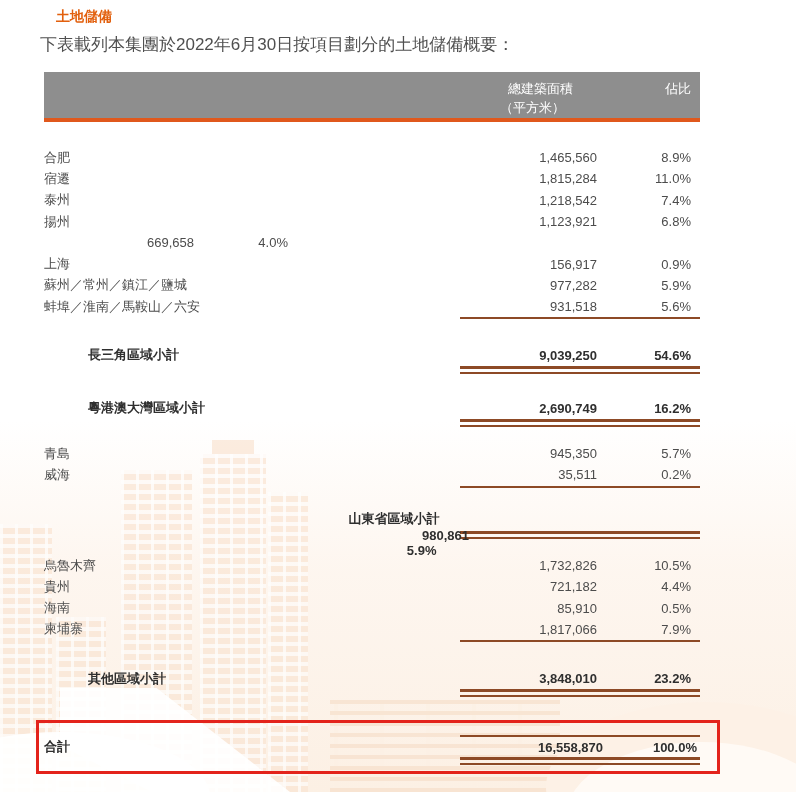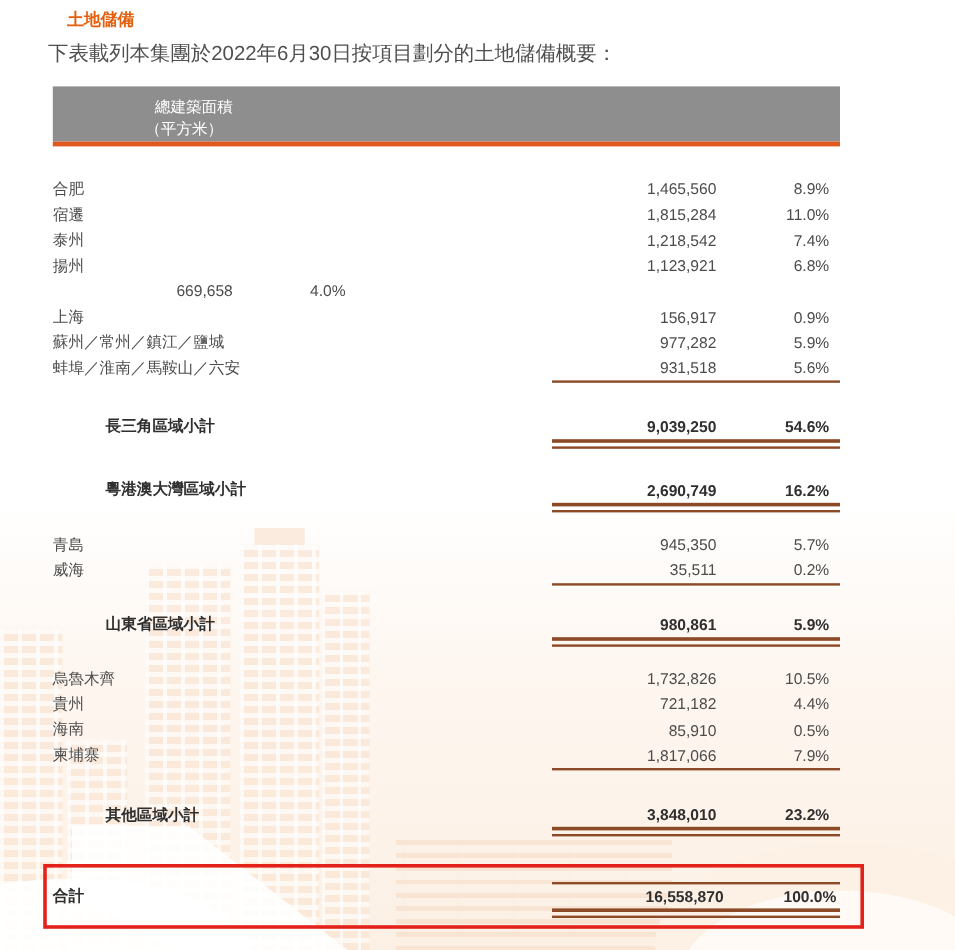--- a/index.html
+++ b/index.html
@@ -32,37 +32,37 @@
   .cloud1{right:-70px;bottom:-80px;width:320px;height:170px;background:#fdf1e6;}
   .cloud2{right:-40px;bottom:-100px;width:270px;height:150px;background:#fffaf5;}
   .cloud3{left:-90px;bottom:-70px;width:300px;height:130px;background:#ffffff;opacity:.92;}
 
   
   .content{position:relative;z-index:2;}
   .title{position:absolute;left:40px;top:8px;font-size:14px;font-weight:bold;color:#e2600e;margin-left:16px;}
   .subtitle{position:absolute;left:40px;top:33px;font-size:17px;color:#4f4f4f;}
 
   .thead{position:absolute;left:44px;top:72px;width:656px;height:46px;background:#8e8e8e;color:#ffffff;
-    font-size:13px;display:flex;align-items:flex-start;padding-top:7px;box-sizing:border-box;flex-direction:column;}
+    font-size:13px;display:flex;align-items:flex-start;padding-top:7px;box-sizing:border-box;}
   .thead .spacer{flex:1;}
   .thead .col-area{width:150px;text-align:right;line-height:19px;}
   .thead .col-area .l2{padding-right:8px;}
   .thead .col-share{width:127px;text-align:right;padding-right:9px;box-sizing:border-box;line-height:19px;}
   .head-rule{position:absolute;left:44px;top:118px;width:656px;height:4px;background:#e0581c;}
 
   .tbody{position:absolute;left:44px;top:147px;width:656px;font-size:13px;color:#4c4c4c;}
   .row{display:flex;align-items:center;height:21.3px;}
   .row .lab{flex:1;white-space:nowrap;}
   .row .gfa{width:150px;text-align:right;}
   .row .pct{width:103px;text-align:right;padding-right:9px;box-sizing:border-box;}
   .bold{font-weight:bold;color:#2f2f2f;margin-left:44px;}
   .rule{margin-left:416px;width:240px;height:2px;background:#8d4a26;}
   .rule-double{margin-left:416px;width:240px;height:8px;box-sizing:border-box;
     border-top:3px solid #8d4a26;border-bottom:2px solid #8d4a26;}
-  .mt25{margin-top:25px;} .mt24{margin-top:24px;} .mt22{margin-top:22px;}
+  .mt25{margin-top:25px;} .mt24{margin-top:24px;} .mt22{margin-top:22px;flex-direction:column;}
   .mt26{margin-top:26px;} .mt16{margin-top:16px;}
 
   .total-box{position:absolute;left:36px;top:720px;width:678px;height:48px;border:3px solid #e3231b;
     box-sizing:content-box;z-index:3;}
   .total-thin{position:absolute;left:421px;top:12px;width:240px;height:2px;background:#8d4a26;}
   .total-row{position:absolute;left:5px;right:11px;top:13px;height:22px;display:flex;align-items:center;
     font-size:13px;font-weight:bold;color:#2f2f2f;}
   .total-row .lab{flex:1;}
   .total-row .gfa{width:150px;text-align:right;}
   .total-row .pct{width:103px;text-align:right;padding-right:9px;box-sizing:border-box;}

